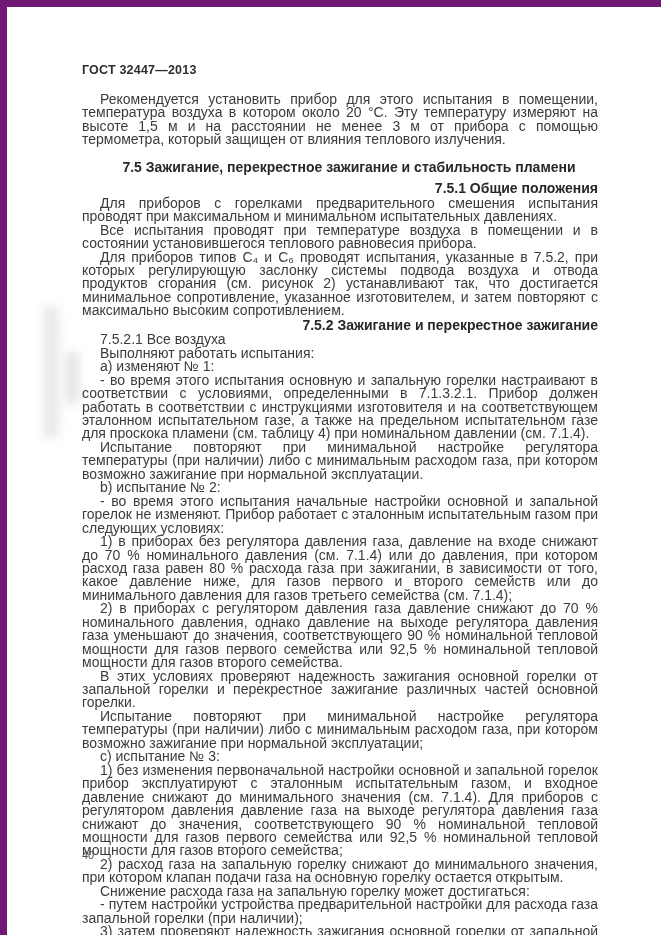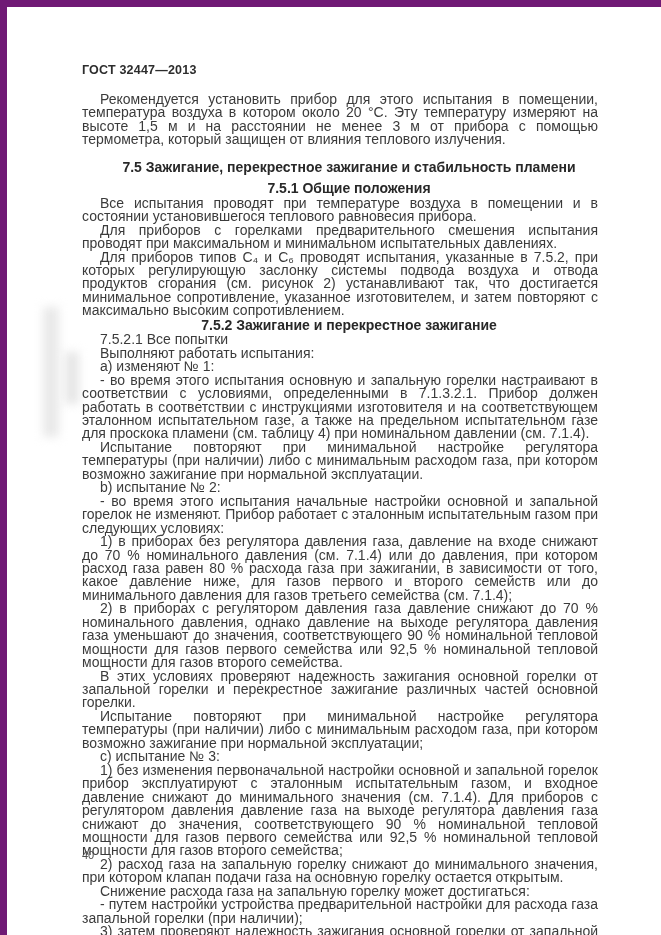--- a/index.html
+++ b/index.html
@@ -28,21 +28,21 @@
     color: #3b3b3b;
     text-align: justify;
   }
   .doc-body p { margin: 0; text-indent: 18px; }
   .doc-body p.h1 {
     font-weight: bold; color: #282828;
     margin: 14px 0 8px; text-align: center;
   }
   .doc-body p.h2 {
     font-weight: bold; color: #282828;
-    margin: 1px 0 1px; text-align: center;
+    margin: 1px 0 1px; text-align: right;
   }
   .doc-footer {
     position: absolute; left: 75px; top: 842px;
     font-size: 11px; color: #4d4d4d; text-align: center;
   }
   .artifact { position: absolute; pointer-events: none; }
   .artifact.a1 { left: 36px; top: 300px; width: 16px; height: 130px; background: #e9e9e9; filter: blur(5px); }
   .artifact.a2 { left: 58px; top: 345px; width: 14px; height: 52px;  background: #e6e6e6; filter: blur(5px); }
   .artifact.a3 { left: 292px; top: 868px; width: 34px; height: 10px; background: #f0f0f0; filter: blur(4px); }
 </style>
@@ -53,25 +53,25 @@
   <div class="artifact a1"></div>
   <div class="artifact a2"></div>
   <div class="artifact a3"></div>
 
   <div class="doc-header">ГОСТ 32447—2013</div>
 
   <div class="doc-body">
       <p class="p">Рекомендуется установить прибор для этого испытания в помещении, температура воздуха в котором около 20 °С. Эту температуру измеряют на высоте 1,5 м и на расстоянии не менее 3 м от прибора с помощью термометра, который защищен от влияния теплового излучения.</p>
       <p class="h1">7.5 Зажигание, перекрестное зажигание и стабильность пламени</p>
       <p class="h2">7.5.1 Общие положения</p>
+      <p class="p">Для приборов с горелками предварительного смешения испытания проводят при максимальном и минимальном испытательных давлениях.</p>
       <p class="p">Все испытания проводят при температуре воздуха в помещении и в состоянии установившегося теплового равновесия прибора.</p>
-      <p class="p">Для приборов с горелками предварительного смешения испытания проводят при максимальном и минимальном испытательных давлениях.</p>
       <p class="p">Для приборов типов С₄ и С₆ проводят испытания, указанные в 7.5.2, при которых регулирующую заслонку системы подвода воздуха и отвода продуктов сгорания (см. рисунок 2) устанавливают так, что достигается минимальное сопротивление, указанное изготовителем, и затем повторяют с максимально высоким сопротивлением.</p>
       <p class="h2">7.5.2 Зажигание и перекрестное зажигание</p>
-      <p class="p">7.5.2.1 Все попытки</p>
+      <p class="p">7.5.2.1 Все воздуха</p>
       <p class="p">Выполняют работать испытания:</p>
       <p class="p">а) изменяют № 1:</p>
       <p class="p">- во время этого испытания основную и запальную горелки настраивают в соответствии с условиями, определенными в 7.1.3.2.1. Прибор должен работать в соответствии с инструкциями изготовителя и на соответствующем эталонном испытательном газе, а также на предельном испытательном газе для проскока пламени (см. таблицу 4) при номинальном давлении (см. 7.1.4).</p>
       <p class="p">Испытание повторяют при минимальной настройке регулятора температуры (при наличии) либо с минимальным расходом газа, при котором возможно зажигание при нормальной эксплуатации.</p>
       <p class="p">b) испытание № 2:</p>
       <p class="p">- во время этого испытания начальные настройки основной и запальной горелок не изменяют. Прибор работает с эталонным испытательным газом при следующих условиях:</p>
       <p class="p">1) в приборах без регулятора давления газа, давление на входе снижают до 70 % номинального давления (см. 7.1.4) или до давления, при котором расход газа равен 80 % расхода газа при зажигании, в зависимости от того, какое давление ниже, для газов первого и второго семейств или до минимального давления для газов третьего семейства (см. 7.1.4);</p>
       <p class="p">2) в приборах с регулятором давления газа давление снижают до 70 % номинального давления, однако давление на выходе регулятора давления газа уменьшают до значения, соответствующего 90 % номинальной тепловой мощности для газов первого семейства или 92,5 % номинальной тепловой мощности для газов второго семейства.</p>
       <p class="p">В этих условиях проверяют надежность зажигания основной горелки от запальной горелки и перекрестное зажигание различных частей основной горелки.</p>
       <p class="p">Испытание повторяют при минимальной настройке регулятора температуры (при наличии) либо с минимальным расходом газа, при котором возможно зажигание при нормальной эксплуатации;</p>

